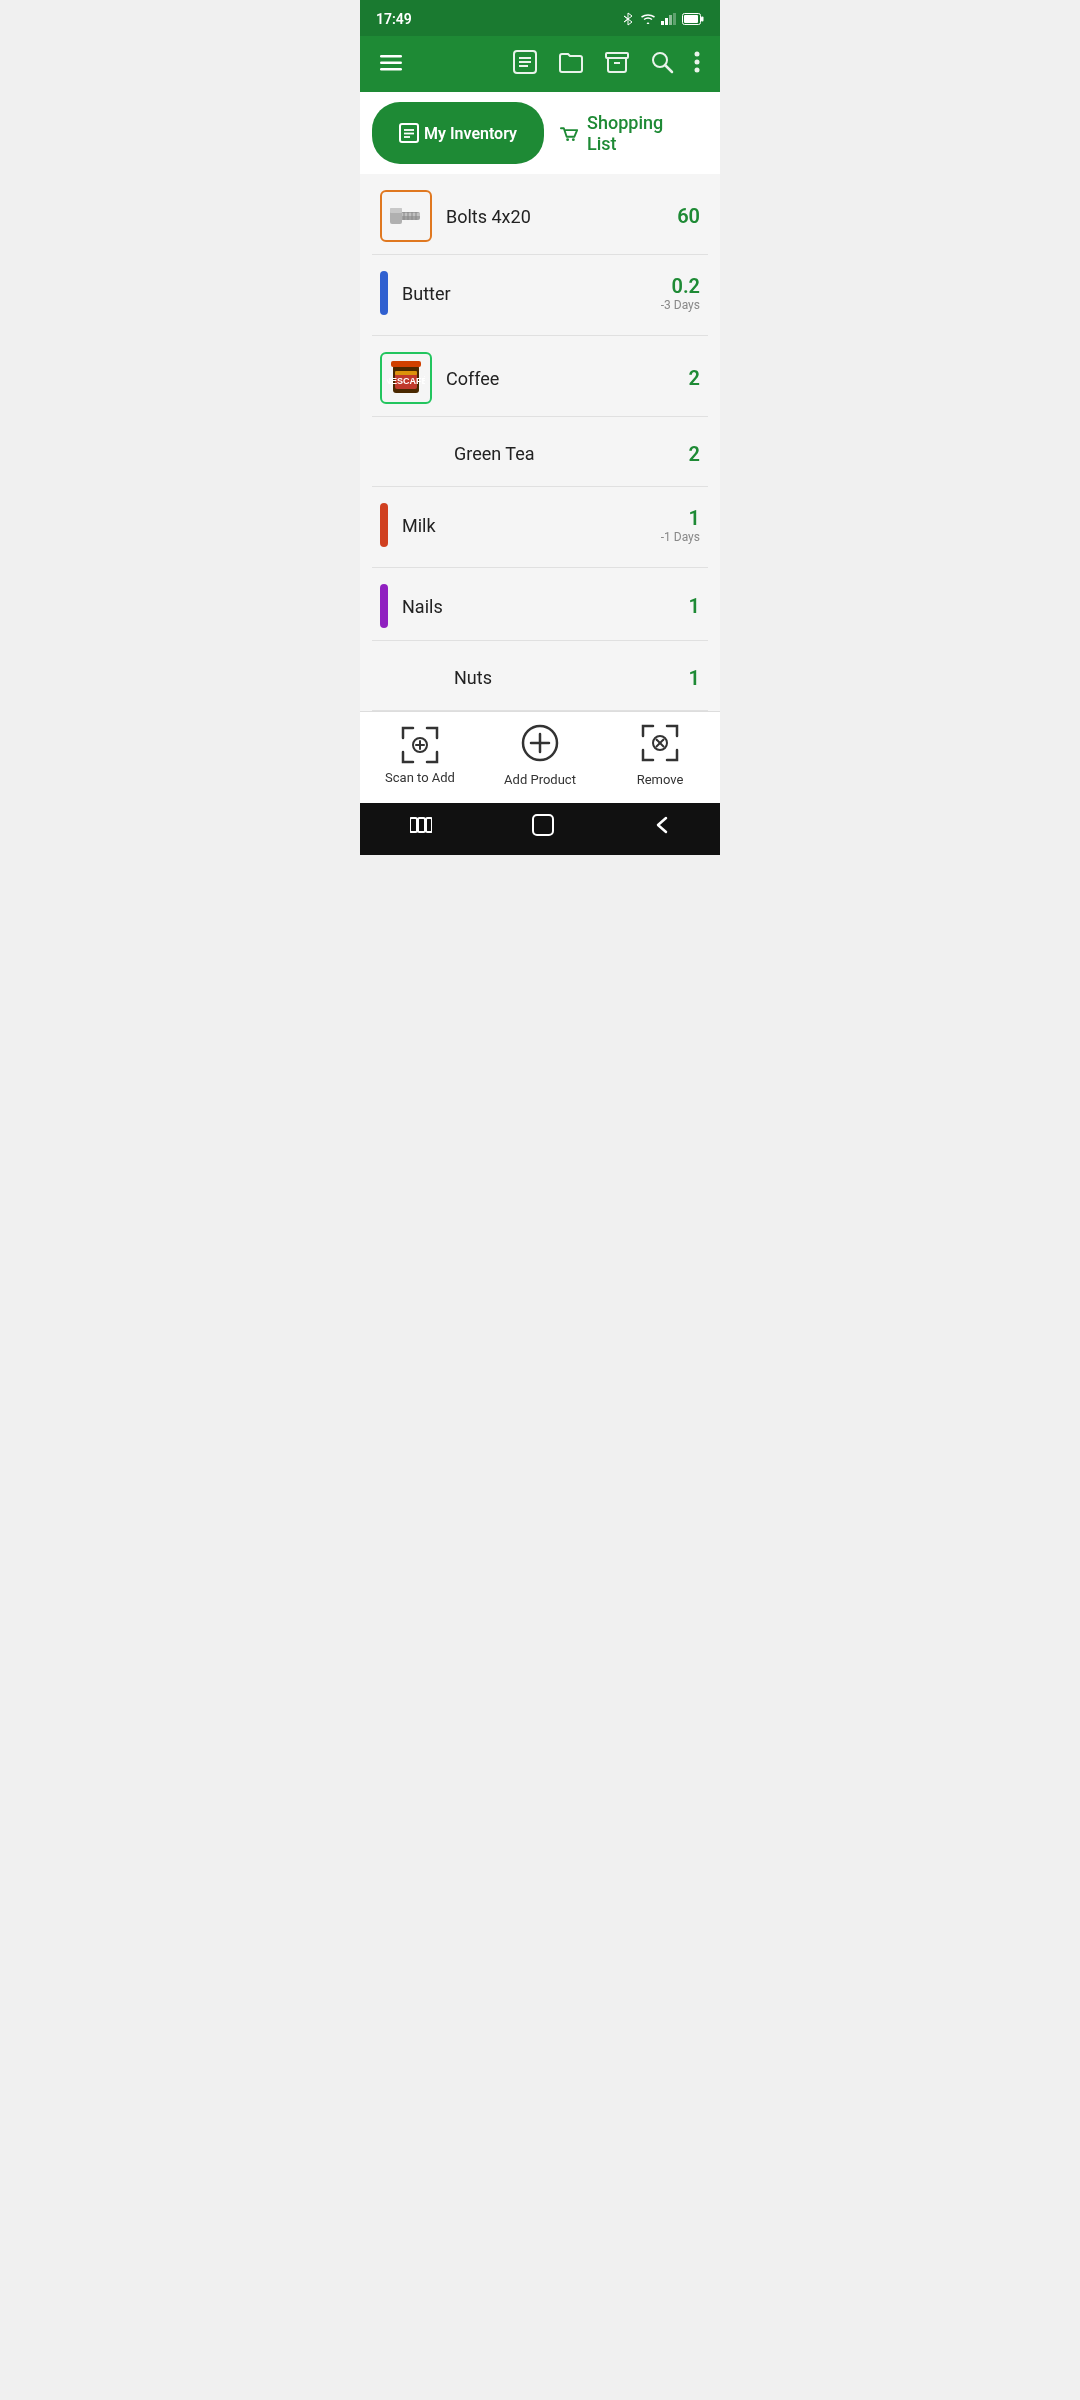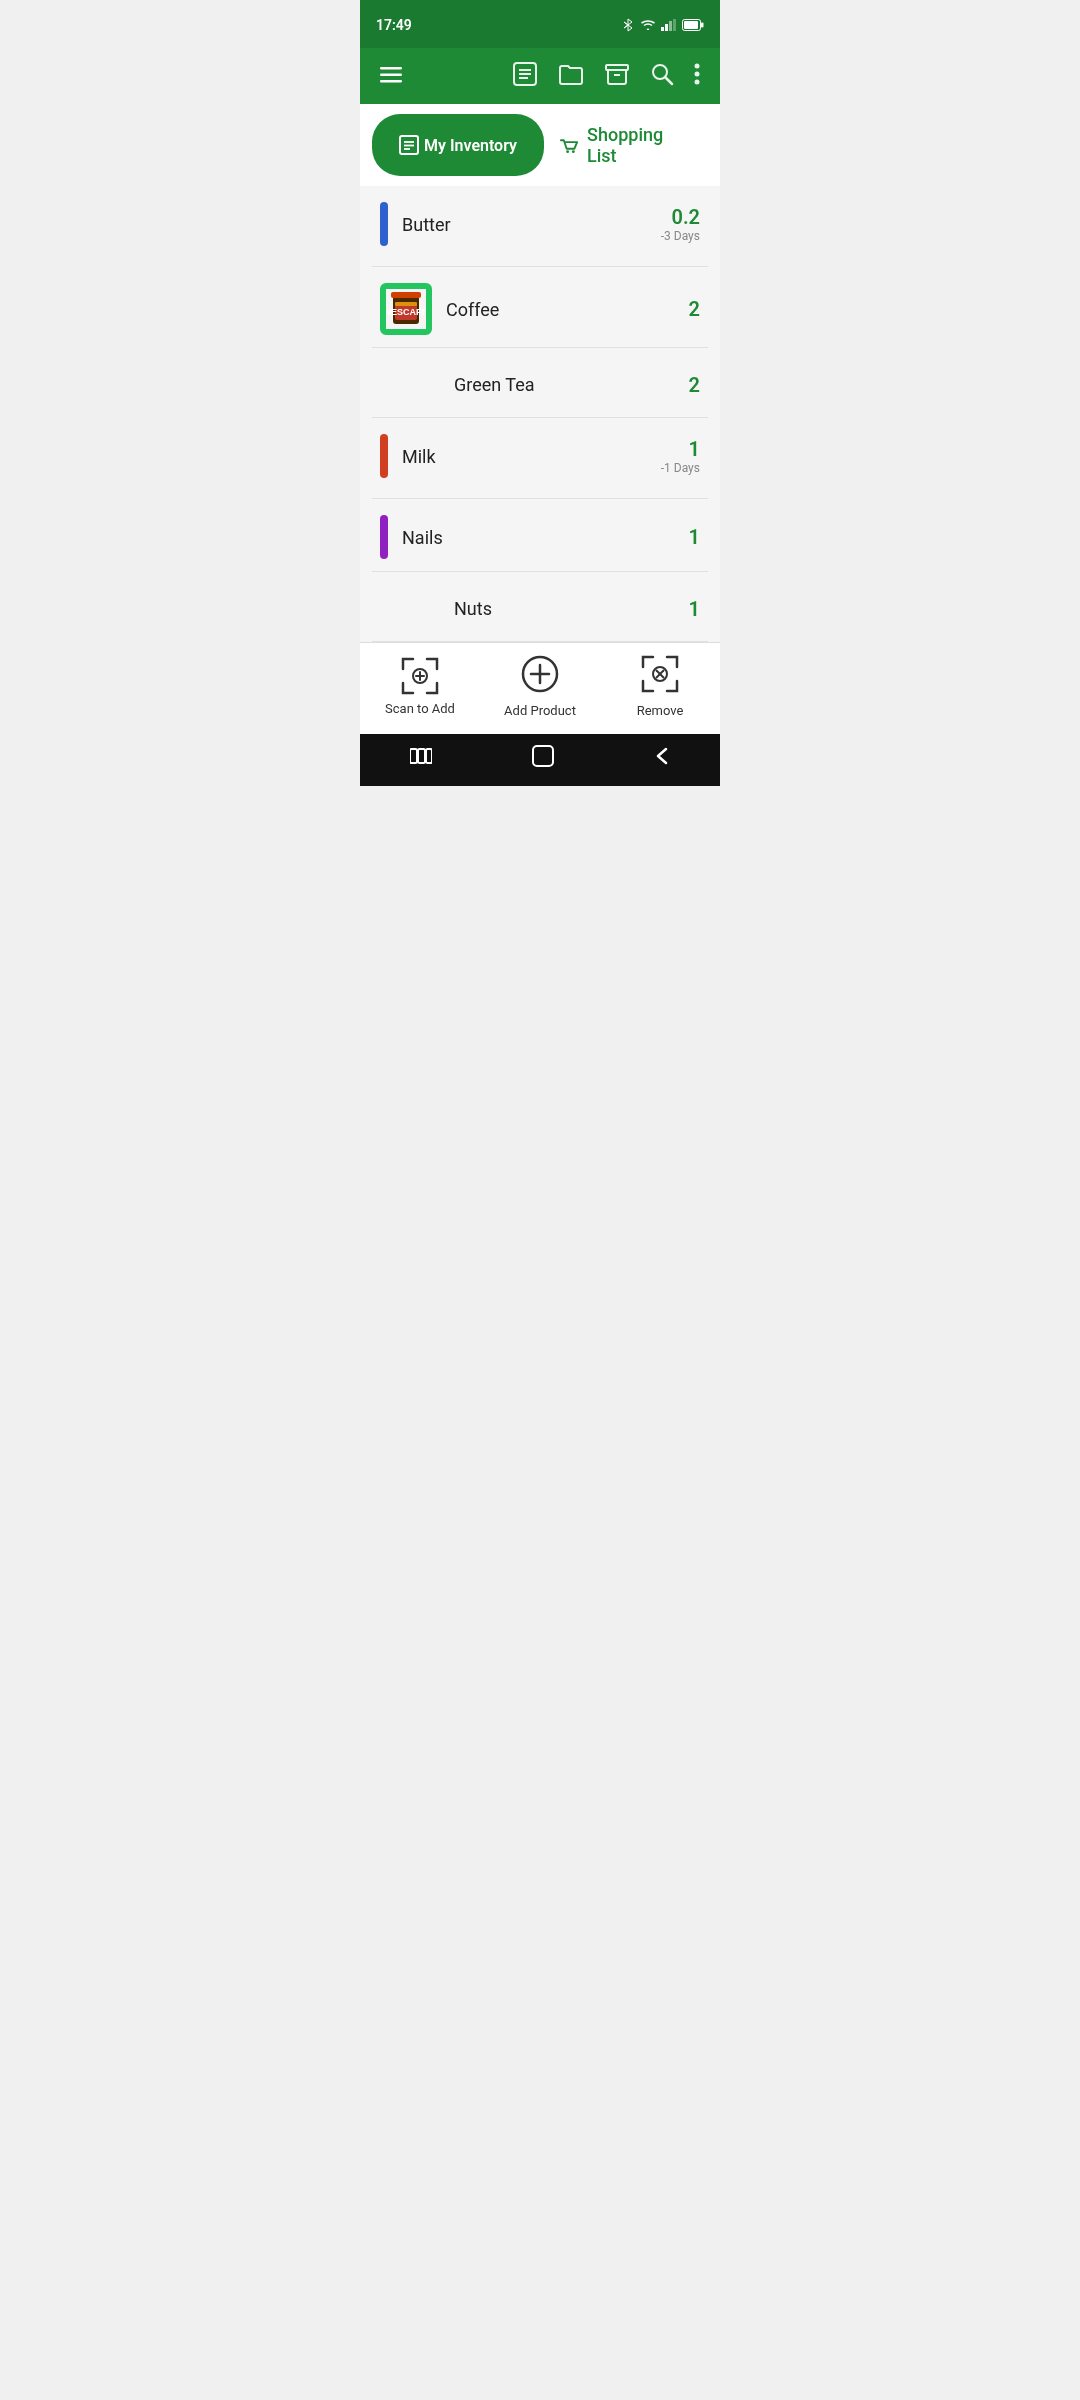--- a/index.html
+++ b/index.html
@@ -16,21 +16,21 @@
     }
 
     
     .status-bar {
       background: #1a7a30;
       color: white;
       display: flex;
       justify-content: space-between;
       align-items: center;
       padding: 8px 16px 6px;
-      height: 48px;
+      height: 36px;
     }
     .status-time {
       font-size: 14px;
       font-weight: 600;
     }
     .status-icons {
       display: flex;
       align-items: center;
       gap: 5px;
       font-size: 12px;
@@ -308,20 +308,39 @@
       <circle cx="8" cy="17" r="1.5" fill="#1e8a35"></circle>
       <circle cx="14" cy="17" r="1.5" fill="#1e8a35"></circle>
     </svg>
     <span>Shopping List</span>
   </div>
 </div>
 
 <div class="inventory-list">
 
 
+  <div class="list-item">
+    <div class="item-image-box" style="border: 2px solid #e07820; border-radius:6px;">
+      <svg width="44" height="44" viewBox="0 0 44 44" fill="none">
+
+        <rect x="8" y="18" width="28" height="8" rx="2" fill="#a0a0a0"></rect>
+        <rect x="8" y="19" width="28" height="3" fill="#c0c0c0"></rect>
+
+        <rect x="6" y="14" width="12" height="16" rx="2" fill="#b0b0b0"></rect>
+        <rect x="6" y="14" width="12" height="5" rx="1" fill="#c8c8c8"></rect>
+
+        <line x1="20" y1="18" x2="20" y2="26" stroke="#888" stroke-width="1"></line>
+        <line x1="24" y1="18" x2="24" y2="26" stroke="#888" stroke-width="1"></line>
+        <line x1="28" y1="18" x2="28" y2="26" stroke="#888" stroke-width="1"></line>
+        <line x1="32" y1="18" x2="32" y2="26" stroke="#888" stroke-width="1"></line>
+      </svg>
+    </div>
+    <span class="item-name">Bolts 4x20</span>
+    <span class="item-count">60</span>
+  </div>
 
   <div class="list-item" style="padding-bottom:20px;">
     <div class="item-icon-color" style="background:#3060d0;"></div>
     <span class="item-name">Butter</span>
     <div class="item-count-expiry">
       <span class="count">0.2</span>
       <span class="expiry">-3 Days</span>
     </div>
 
     <div class="expiry-bar">
@@ -332,21 +351,21 @@
             <stop offset="50%" style="stop-color:#f0c020;stop-opacity:1"></stop>
             <stop offset="100%" style="stop-color:#d03010;stop-opacity:1"></stop>
           </linearGradient>
         </defs>
         <rect width="340" height="4" fill="url(#expiryGrad1)" rx="2"></rect>
       </svg>
     </div>
   </div>
 
   <div class="list-item">
-    <div class="item-image-box" style="border: 6px solid #22c55e; border-radius:6px;">
+    <div class="item-image-box" style="border: 2px solid #22c55e; border-radius:6px;">
 
       <svg width="38" height="42" viewBox="0 0 38 42" fill="none">
 
         <rect x="6" y="8" width="26" height="28" rx="3" fill="#4a2800"></rect>
 
         <rect x="4" y="4" width="30" height="6" rx="2" fill="#d04000"></rect>
 
         <rect x="8" y="14" width="22" height="18" rx="2" fill="#c0392b"></rect>
 
         <text x="19" y="27" text-anchor="middle" font-size="9" font-weight="bold" fill="white" font-family="Arial">NESCAFÉ</text>

